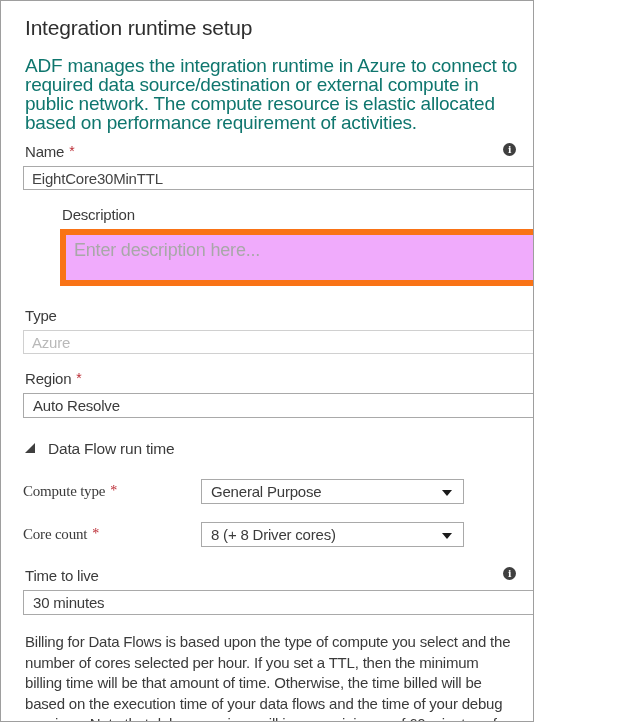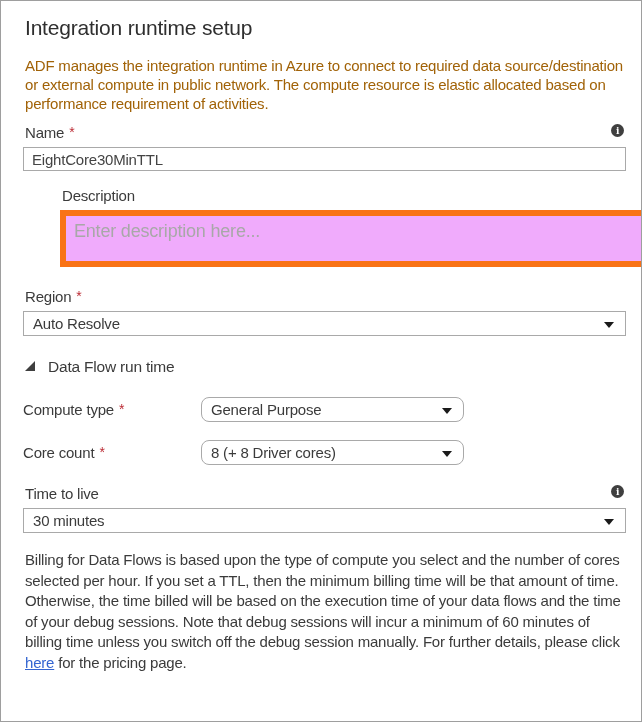--- a/index.html
+++ b/index.html
@@ -4,37 +4,37 @@
 <style>
   * { box-sizing: border-box; margin: 0; padding: 0; }
   html,body { background:#ffffff; }
   body {
     font-family: "Liberation Sans", "DejaVu Sans", sans-serif;
     color:#333333;
     width:642px; height:722px;
     overflow:hidden;
   }
   .dialog {
-    width:642px; height:722px;
+    width:534px; height:722px;
     border:1px solid #9e9e9e;
     background:#ffffff;
     padding:13px 15px 0 22px;
     overflow:hidden;
   }
   .page-title {
     font-size:21px;
     font-weight:400;
     color:#2f2f2f;
     letter-spacing:-0.2px;
     margin:2px 0 16px 2px;
   }
   .intro {
-    font-size:15px;
+    font-size:19px;
     line-height:19px;
-    color:#a16207;
+    color:#0f766e;
     letter-spacing:-0.2px;
     margin:0 0 11px 2px;
   }
   .label-row {
     display:flex; align-items:flex-start;
     font-size:15px; color:#3b3b3b;
     letter-spacing:-0.2px;
     margin:0 0 4px 2px;
     height:19px;
   }
@@ -89,21 +89,21 @@
     height:25px;
     border:1px solid #a9a9a9;
     background:#ffffff;
     font-size:15px; color:#3b3b3b;
     letter-spacing:-0.2px;
     display:flex; align-items:center;
     padding:0 26px 0 9px;
     cursor:pointer;
   }
   .combo.full { width:603px; }
-  .combo.mid { width:263px;border-radius:8px; }
+  .combo.mid { width:263px; }
   .caret {
     position:absolute; right:11px; top:50%;
     margin-top:-2px;
     width:0; height:0;
     border-left:5px solid transparent;
     border-right:5px solid transparent;
     border-top:6px solid #1a1a1a;
   }
   .section-header {
     display:flex; align-items:center;
@@ -120,21 +120,21 @@
     margin-top:-2px;
   }
   .df-row {
     display:flex; align-items:center;
     margin-bottom:18px;
   }
   .df-label {
     width:178px;
     font-size:15px; color:#3b3b3b;
     letter-spacing:-0.2px;
-    display:flex; 
+    display:flex; font-family:Liberation Serif, serif;
   }
   .ttl { margin-top:20px; margin-bottom:17px; }
   .billing {
     font-size:15px;
     line-height:20.5px;
     color:#3b3b3b;
     letter-spacing:-0.2px;
     margin:0 0 0 2px;
   }
   .billing a { color:#3465d1; text-decoration:underline; }
@@ -165,20 +165,26 @@
     </div>
     <div class="desc-wrap">
       <textarea class="desc-input" placeholder="Enter description here..." style=""></textarea>
       <svg class="resize-handle" viewBox="0 0 10 10">
         <line x1="2" y1="10" x2="10" y2="2" stroke="#8a8a8a" stroke-width="1.2"></line>
         <line x1="6" y1="10" x2="10" y2="6" stroke="#8a8a8a" stroke-width="1.2"></line>
       </svg>
     </div>
   </div>
 
+  <div class="field">
+    <div class="label-row">
+      <span>Type</span>
+    </div>
+    <input type="text" class="text-input disabled" disabled="" value="Azure" style="">
+  </div>
 
   <div class="field">
     <div class="label-row">
       <span>Region</span>
       <span class="req">*</span>
     </div>
     <div class="combo full">
       <span>Auto Resolve</span>
       <span class="caret"></span>
     </div>

